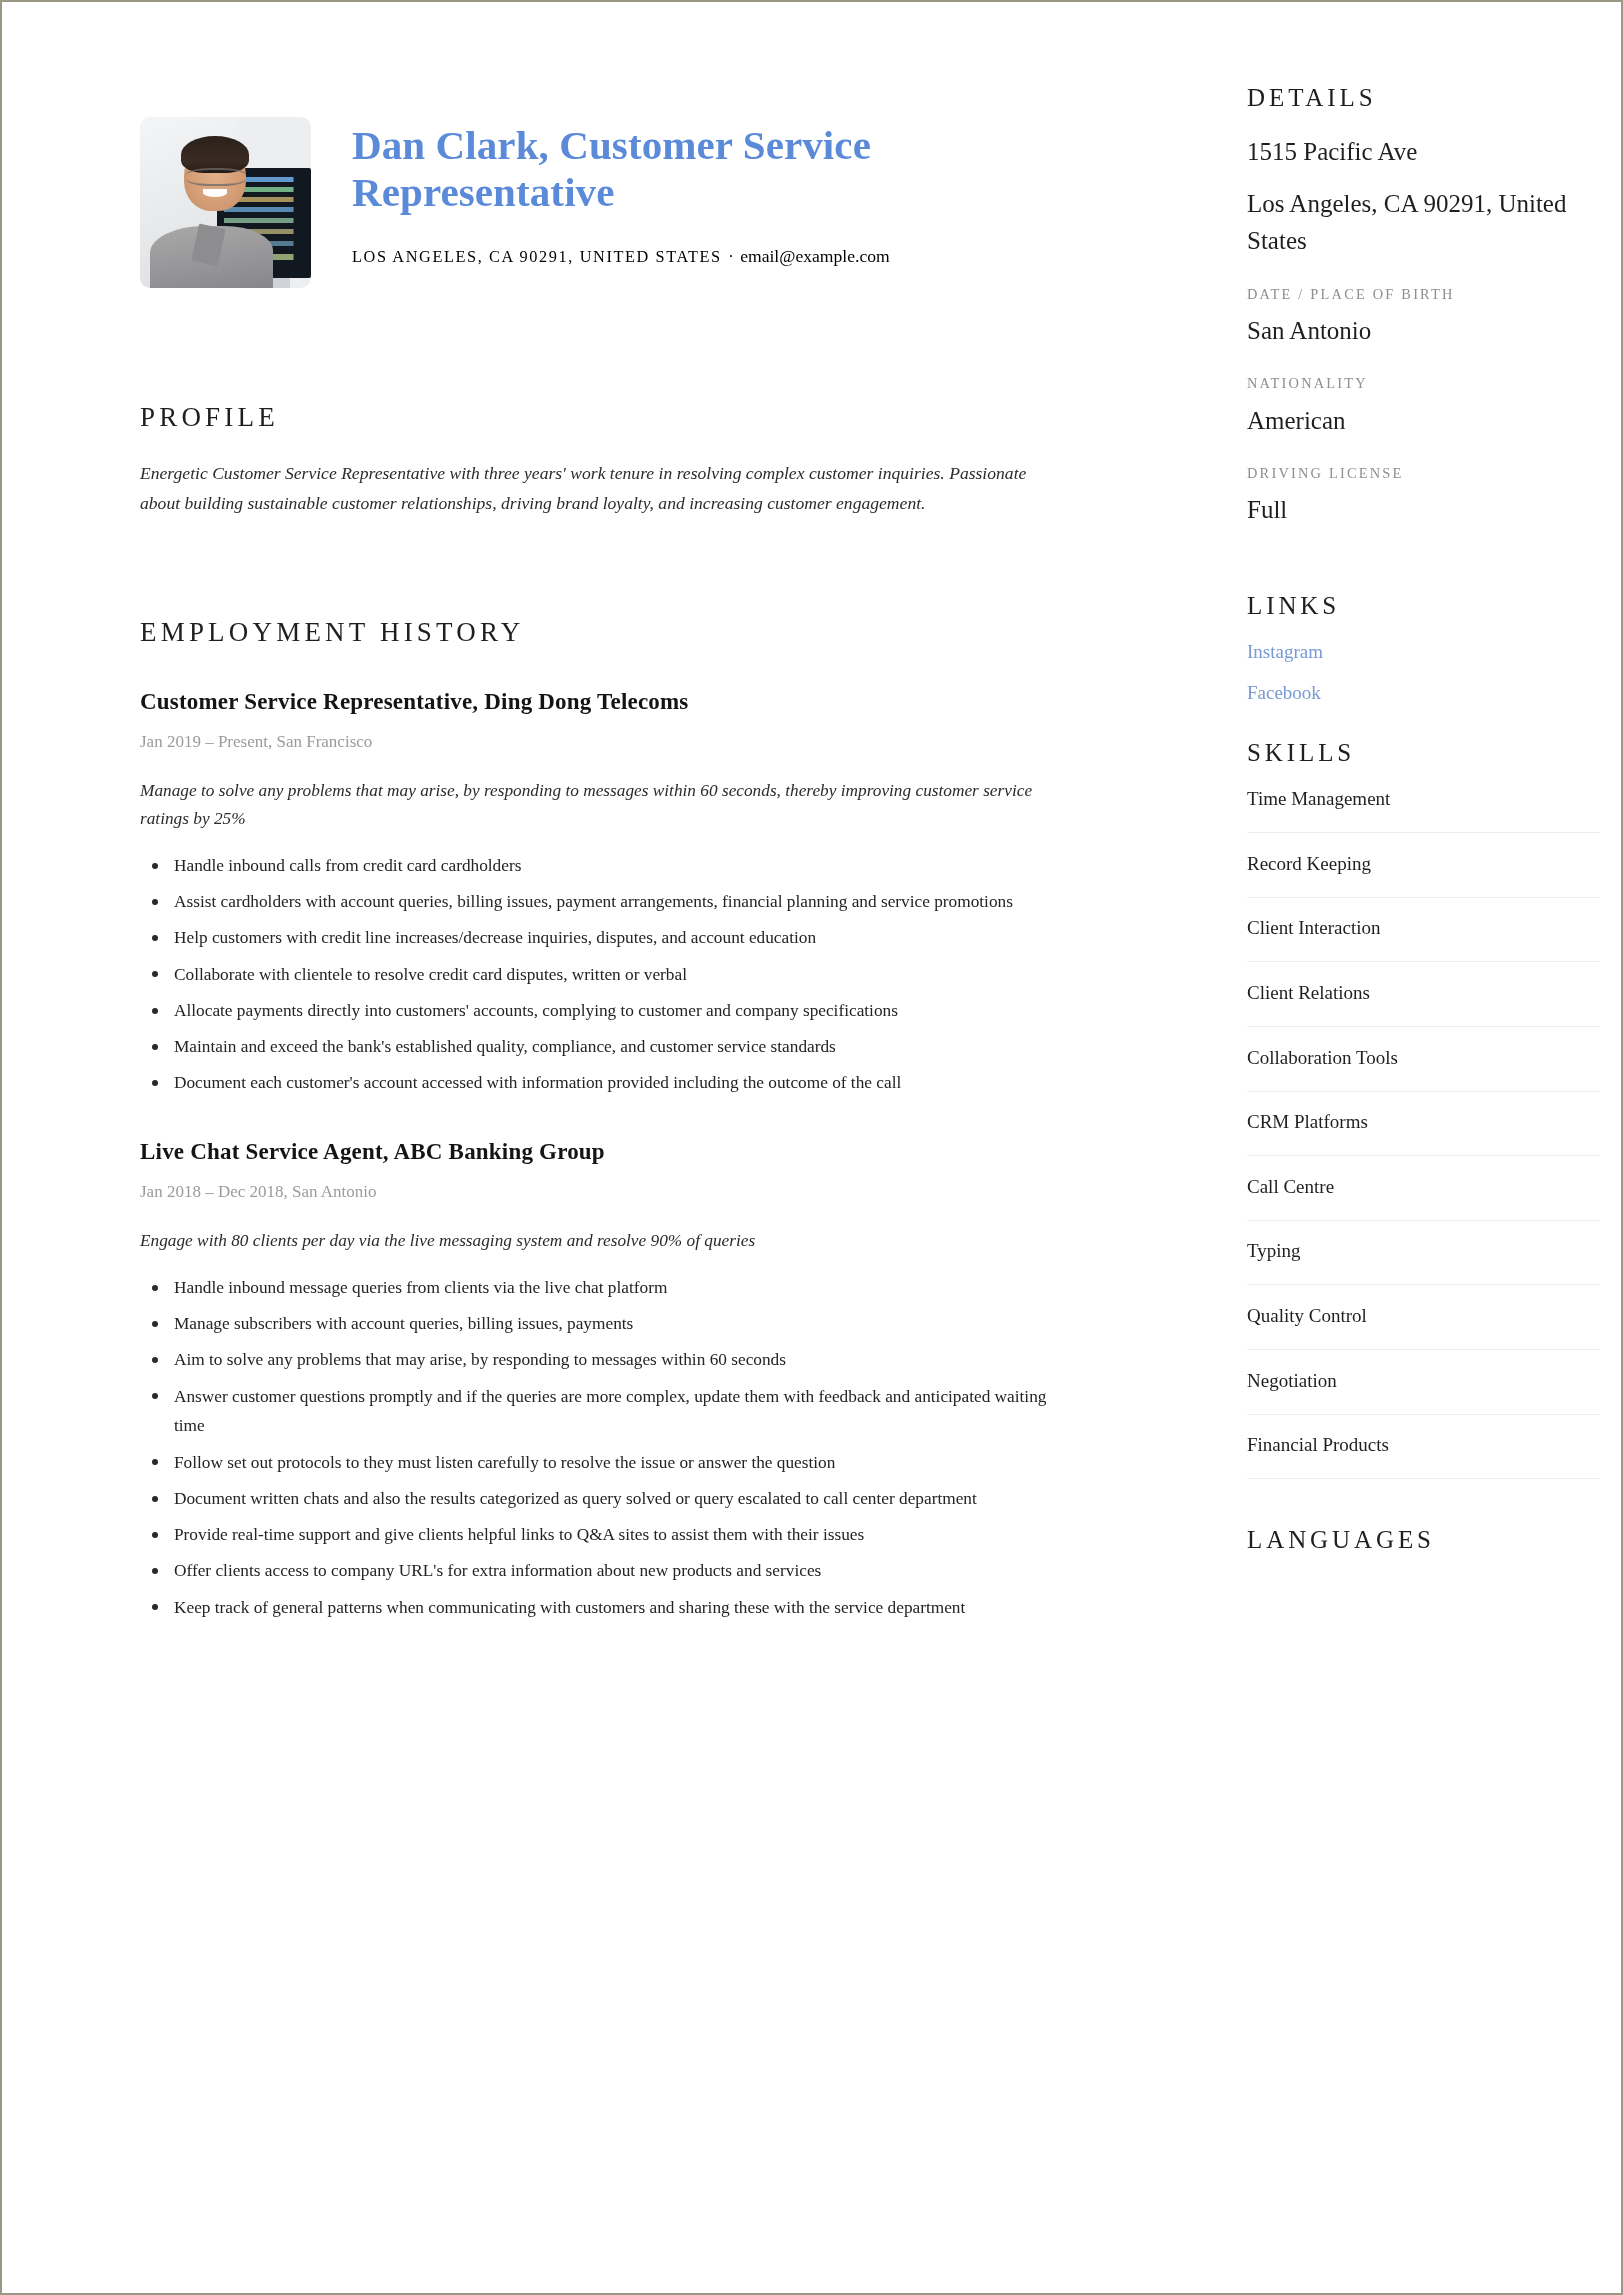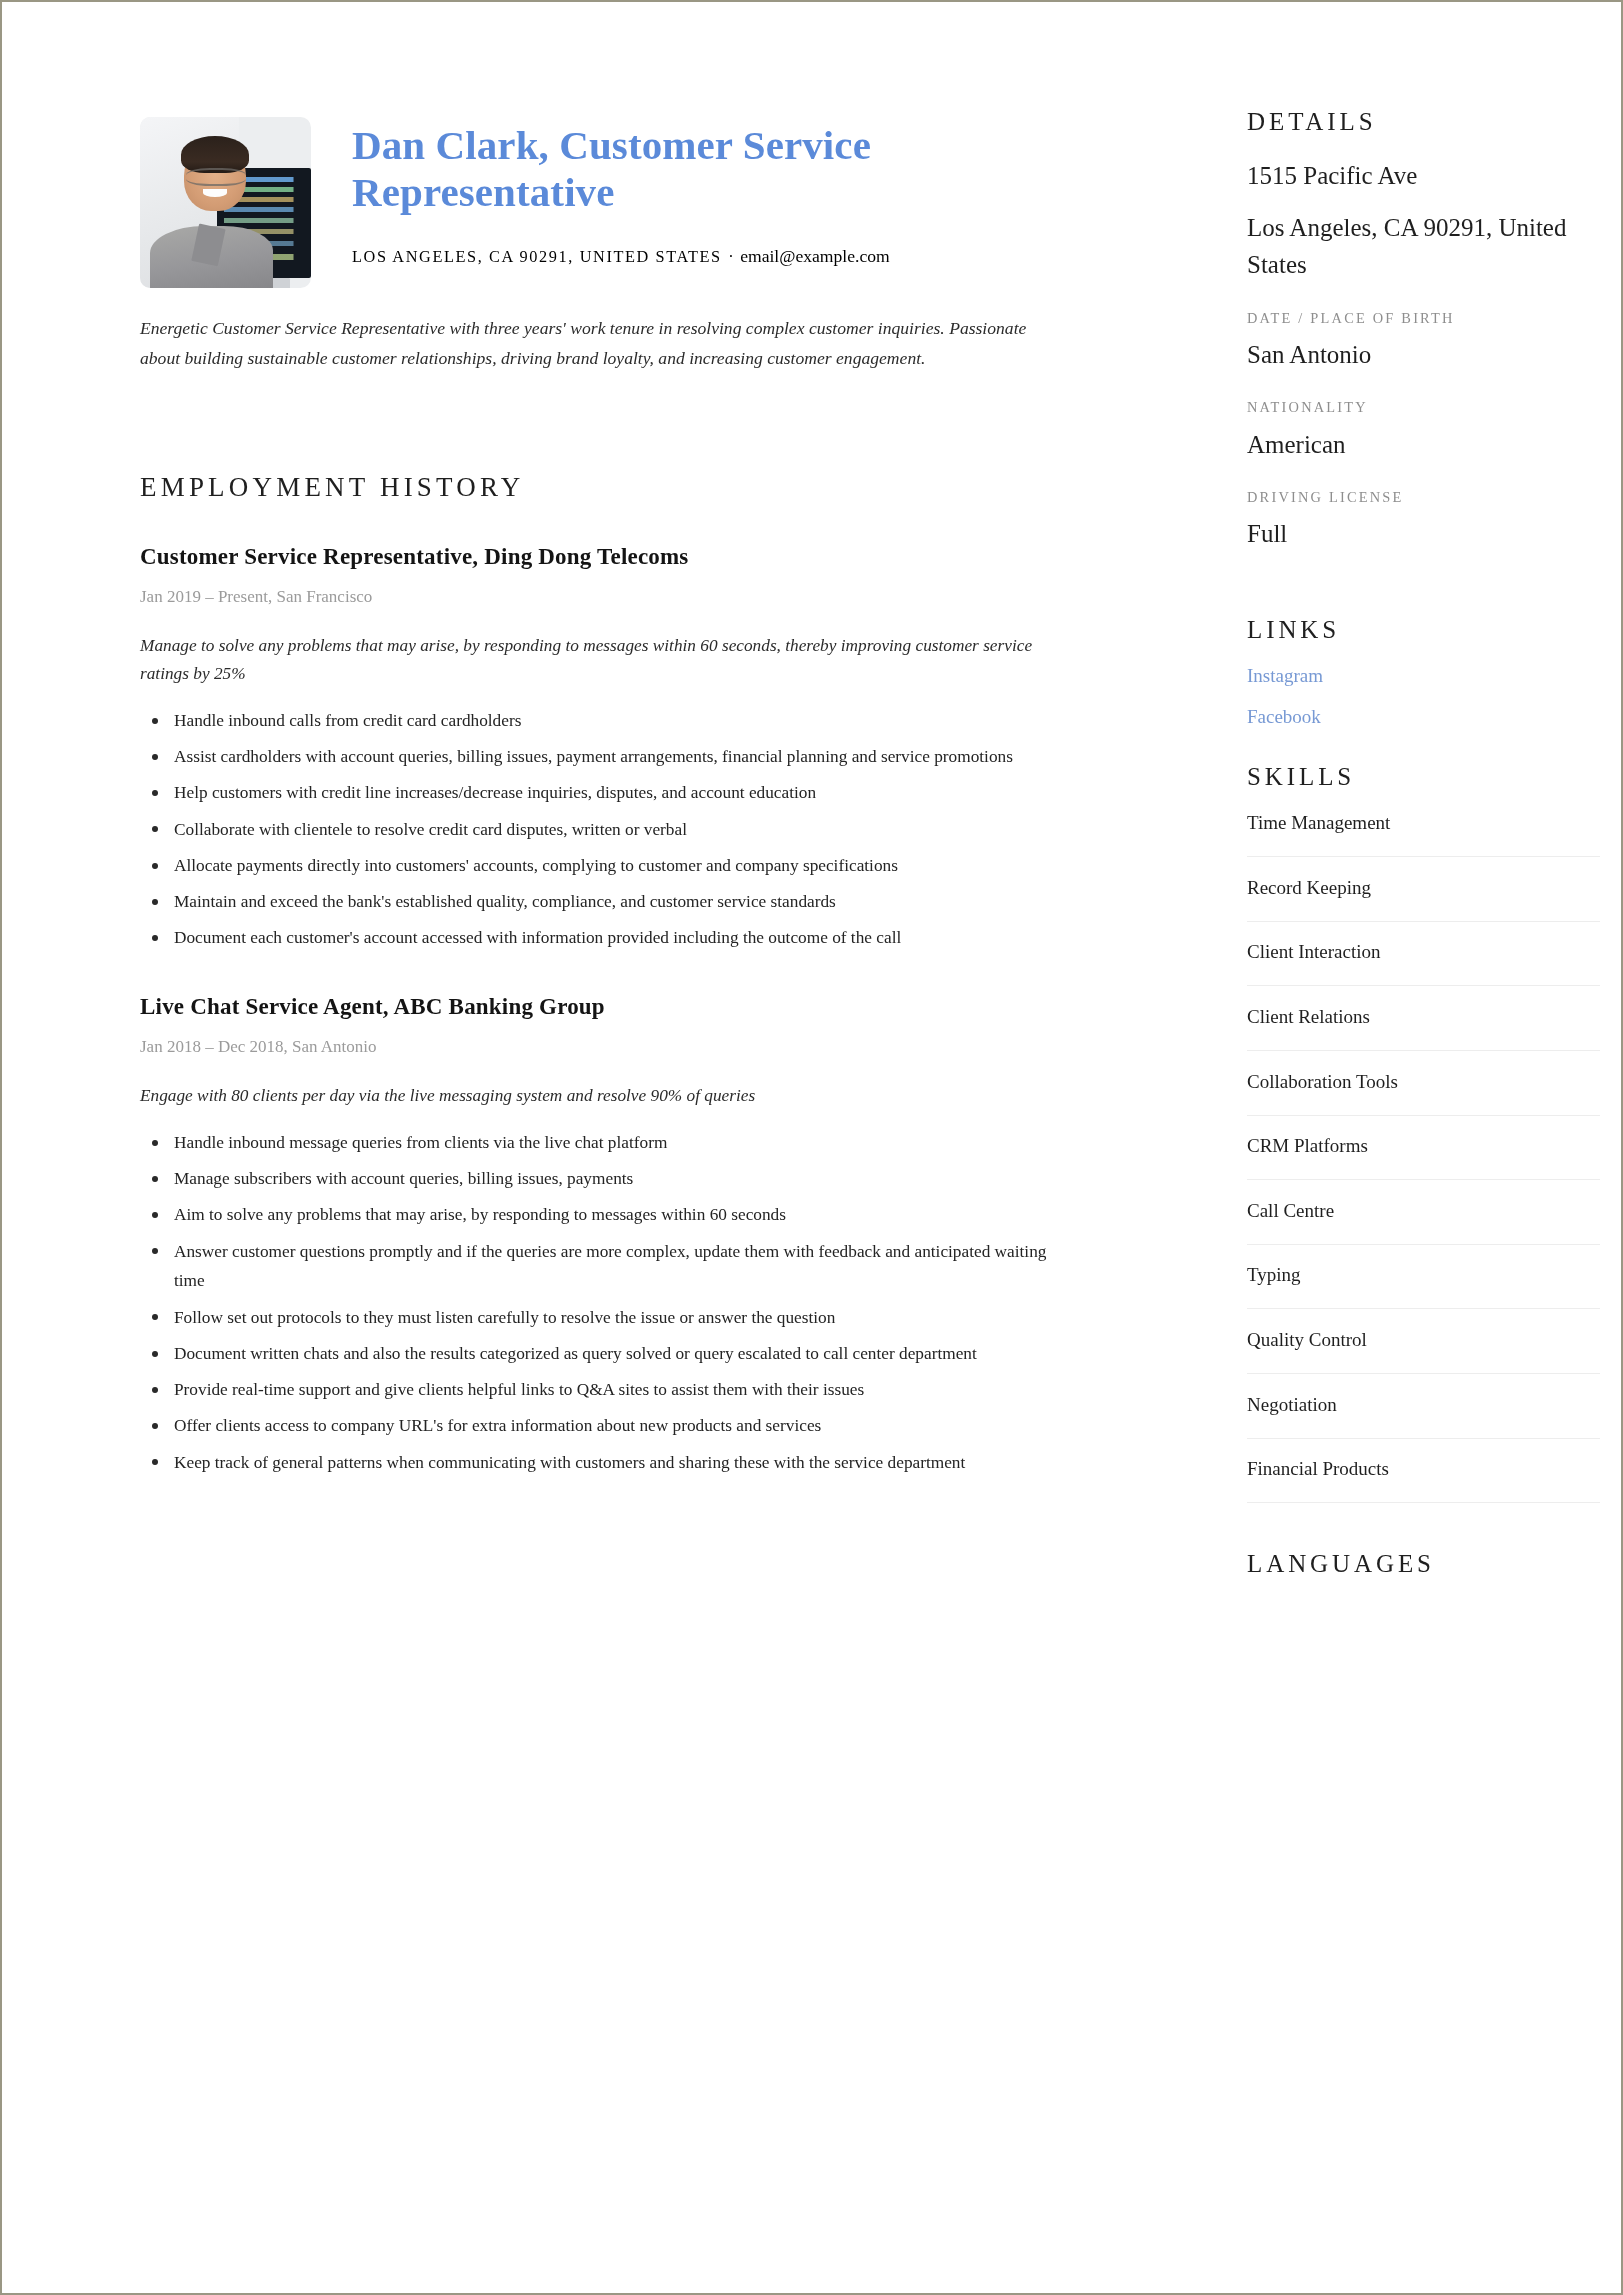--- a/index.html
+++ b/index.html
@@ -45,21 +45,21 @@
   }
   .main-col {
     width: 1019px;
     margin-left: 122px;
     padding-top: 115px;
     box-sizing: border-box;
   }
   .side-col {
     width: 353px;
     margin-left: 88px;
-    padding-top: 106px;
+    padding-top: 82px;
     box-sizing: border-box;
   }
 
   
   .header {
     display: flex;
     align-items: flex-start;
   }
   .photo {
     width: 171px;
@@ -318,20 +318,21 @@
       </div>
 
       <div class="head-text">
         <h1 class="name">Dan Clark, Customer Service Representative</h1>
         <div class="contact">
           <span class="addr">LOS ANGELES, CA 90291, UNITED STATES</span><span class="sep">·</span><span class="email">email@example.com</span>
         </div>
       </div>
     </div>
 
+    <h2 class="sec-title sec-profile">PROFILE</h2>
     <p class="profile-text">Energetic Customer Service Representative with three years' work tenure in resolving complex customer inquiries. Passionate about building sustainable customer relationships, driving brand loyalty, and increasing customer engagement.</p>
 
     <h2 class="sec-title sec-emp">EMPLOYMENT HISTORY</h2>
 
     <div class="job">
       <h3 class="job-title">Customer Service Representative, Ding Dong Telecoms</h3>
       <div class="job-meta">Jan 2019 – Present, San Francisco</div>
       <p class="job-desc">Manage to solve any problems that may arise, by responding to messages within 60 seconds, thereby improving customer service ratings by 25%</p>
       <ul class="duties">
         <li>Handle inbound calls from credit card cardholders</li>

